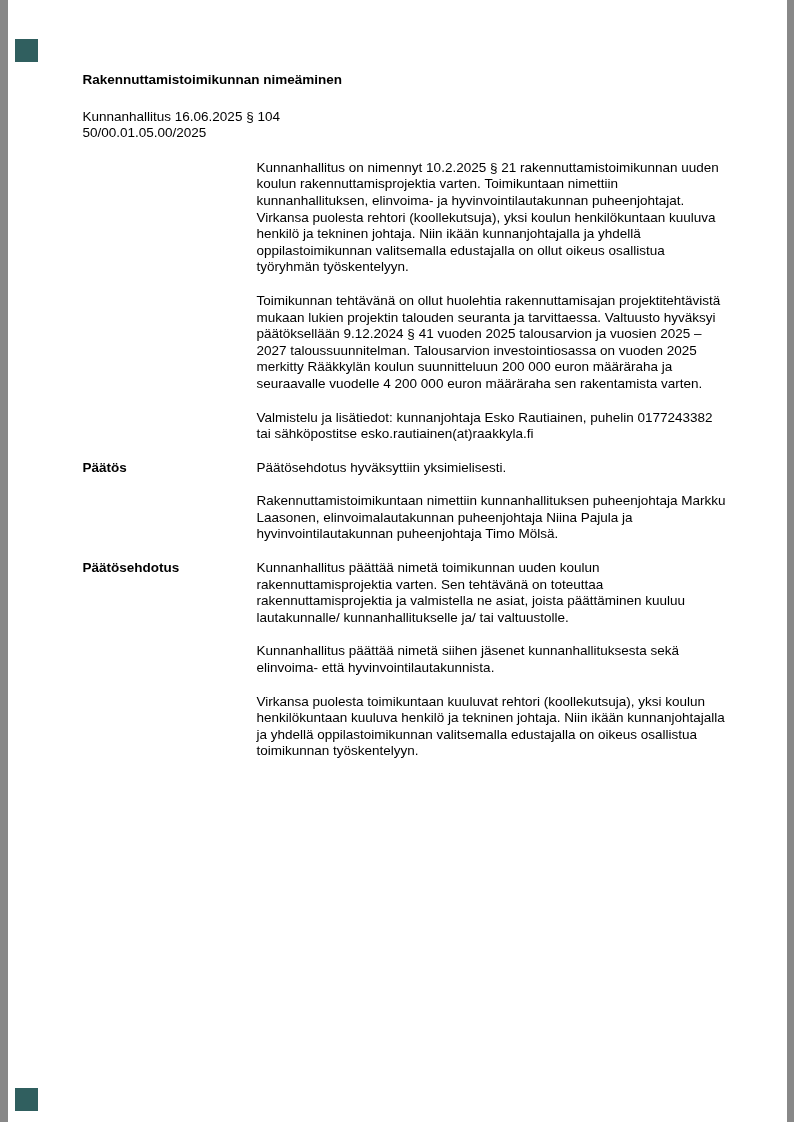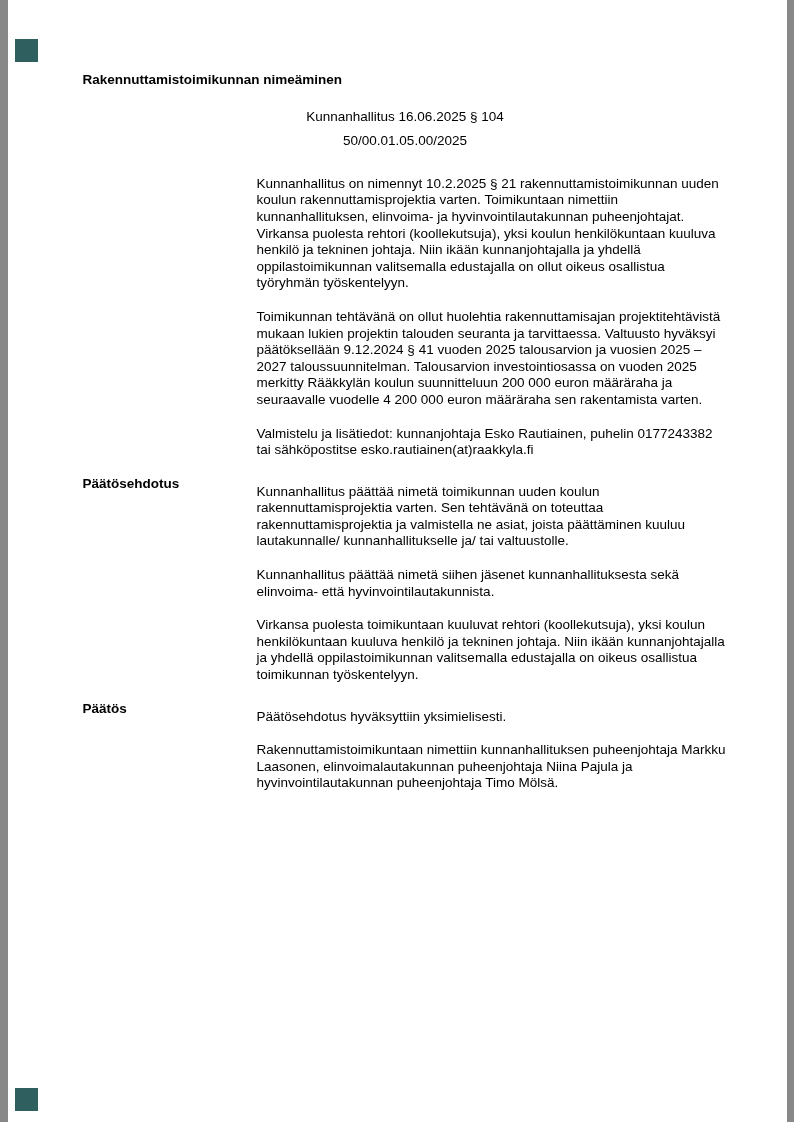--- a/index.html
+++ b/index.html
@@ -27,33 +27,33 @@
   .content {
     position: absolute;
     left: 75px;
     top: 72px;
     width: 645px;
   }
   .doc-title {
     font-weight: bold;
     margin: 0 0 20px 0;
   }
-  .meta-line { margin: 8px; text-align: center; }
+  .meta-line { margin: 0; }
   .sections { margin-top: 18px; }
   .section {
     display: grid;
     grid-template-columns: 174px 471px;
     align-items: start;
   }
   .section-label {
     font-weight: bold;
     grid-column: 1;
   }
   .section-body { grid-column: 2; }
-  .section-body p { margin: 8px 0 17px 0; }
+  .section-body p { margin: 0 0 17px 0; }
 </style>
 </head>
 <body>
 
 <div class="page">
 
   <div class="scan-mark top"></div>
   <div class="scan-mark bottom"></div>
 
   <div class="content">
@@ -68,31 +68,31 @@
       <div class="section">
         <div class="section-label"></div>
         <div class="section-body">
           <p>Kunnanhallitus on nimennyt 10.2.2025 § 21 rakennuttamistoimikunnan uuden koulun rakennuttamisprojektia varten. Toimikuntaan nimettiin kunnanhallituksen, elinvoima- ja hyvinvointilautakunnan puheenjohtajat. Virkansa puolesta rehtori (koollekutsuja), yksi koulun henkilökuntaan kuuluva henkilö ja tekninen johtaja. Niin ikään kunnanjohtajalla ja yhdellä oppilastoimikunnan valitsemalla edustajalla on ollut oikeus osallistua työryhmän työskentelyyn.</p>
           <p>Toimikunnan tehtävänä on ollut huolehtia rakennuttamisajan projektitehtävistä mukaan lukien projektin talouden seuranta ja tarvittaessa. Valtuusto hyväksyi päätöksellään 9.12.2024 § 41 vuoden 2025 talousarvion ja vuosien 2025 – 2027 taloussuunnitelman. Talousarvion investointiosassa on vuoden 2025 merkitty Rääkkylän koulun suunnitteluun 200 000 euron määräraha ja seuraavalle vuodelle 4 200 000 euron määräraha sen rakentamista varten.</p>
           <p>Valmistelu ja lisätiedot: kunnanjohtaja Esko Rautiainen, puhelin 0177243382 tai sähköpostitse esko.rautiainen(at)raakkyla.fi</p>
         </div>
       </div>
 
       <div class="section">
+        <div class="section-label">Päätös</div>
+        <div class="section-body">
+          <p>Päätösehdotus hyväksyttiin yksimielisesti.</p>
+          <p>Rakennuttamistoimikuntaan nimettiin kunnanhallituksen puheenjohtaja Markku Laasonen, elinvoimalautakunnan puheenjohtaja Niina Pajula ja hyvinvointilautakunnan puheenjohtaja Timo Mölsä.</p>
+        </div>
+      </div>
+
+      <div class="section">
         <div class="section-label">Päätösehdotus</div>
         <div class="section-body">
           <p>Kunnanhallitus päättää nimetä toimikunnan uuden koulun rakennuttamisprojektia varten. Sen tehtävänä on toteuttaa rakennuttamisprojektia ja valmistella ne asiat, joista päättäminen kuuluu lautakunnalle/ kunnanhallitukselle ja/ tai valtuustolle.</p>
           <p>Kunnanhallitus päättää nimetä siihen jäsenet kunnanhallituksesta sekä elinvoima- että hyvinvointilautakunnista.</p>
           <p>Virkansa puolesta toimikuntaan kuuluvat rehtori (koollekutsuja), yksi koulun henkilökuntaan kuuluva henkilö ja tekninen johtaja. Niin ikään kunnanjohtajalla ja yhdellä oppilastoimikunnan valitsemalla edustajalla on oikeus osallistua toimikunnan työskentelyyn.</p>
         </div>
       </div>
 
-      <div class="section">
-        <div class="section-label">Päätös</div>
-        <div class="section-body">
-          <p>Päätösehdotus hyväksyttiin yksimielisesti.</p>
-          <p>Rakennuttamistoimikuntaan nimettiin kunnanhallituksen puheenjohtaja Markku Laasonen, elinvoimalautakunnan puheenjohtaja Niina Pajula ja hyvinvointilautakunnan puheenjohtaja Timo Mölsä.</p>
-        </div>
-      </div>
-
     </div>
   </div>
 </div>
 
 </body></html>

